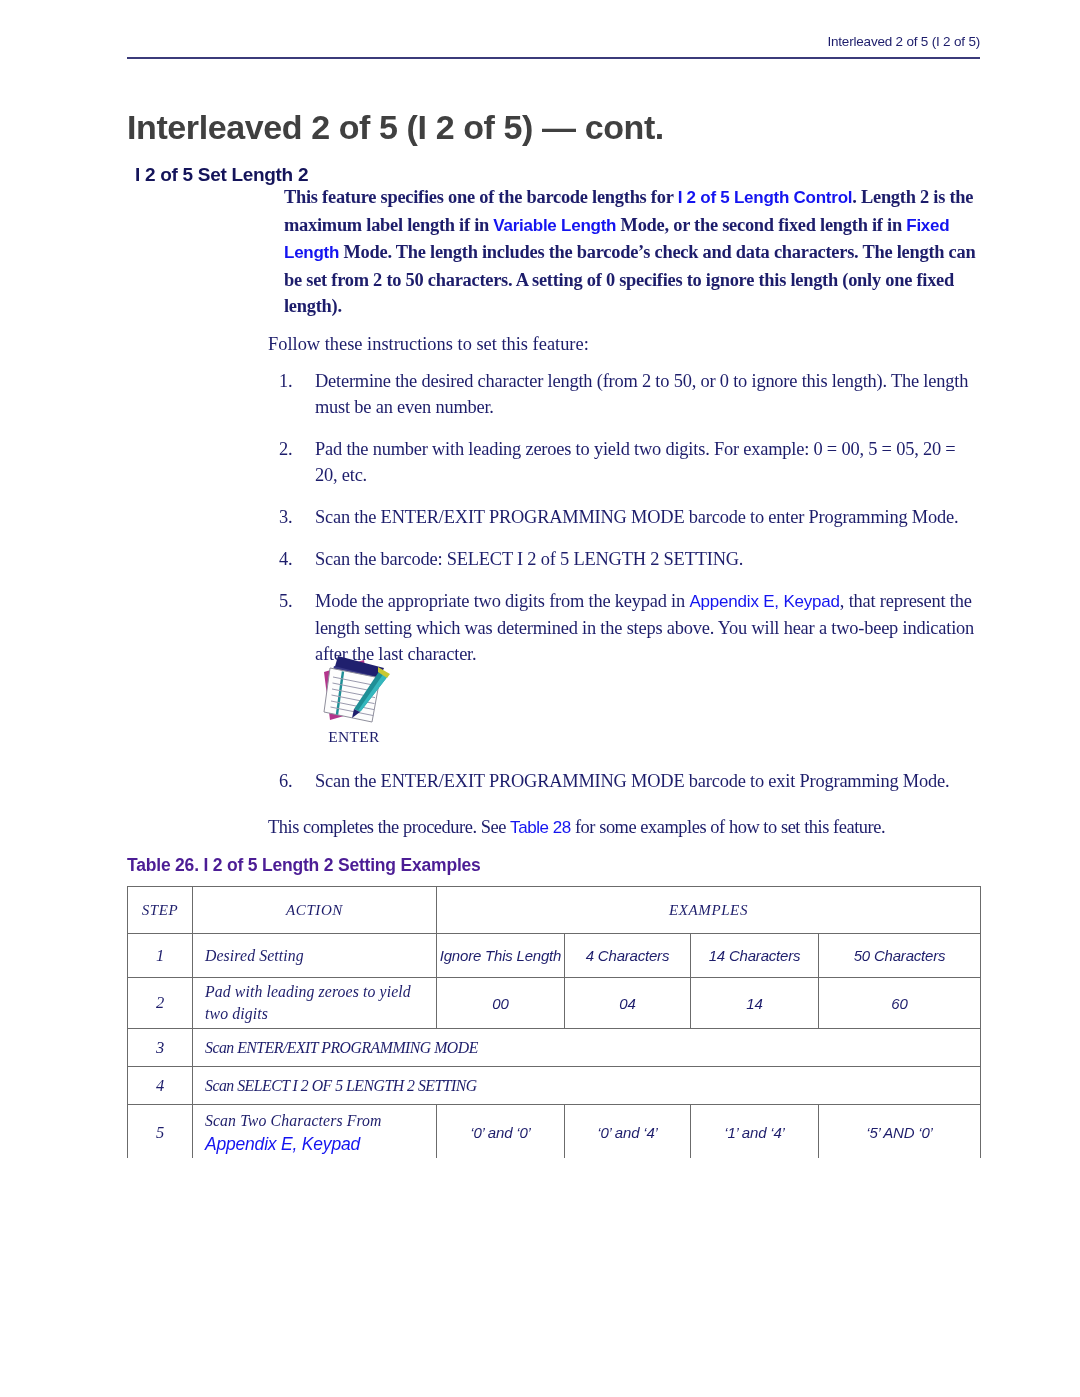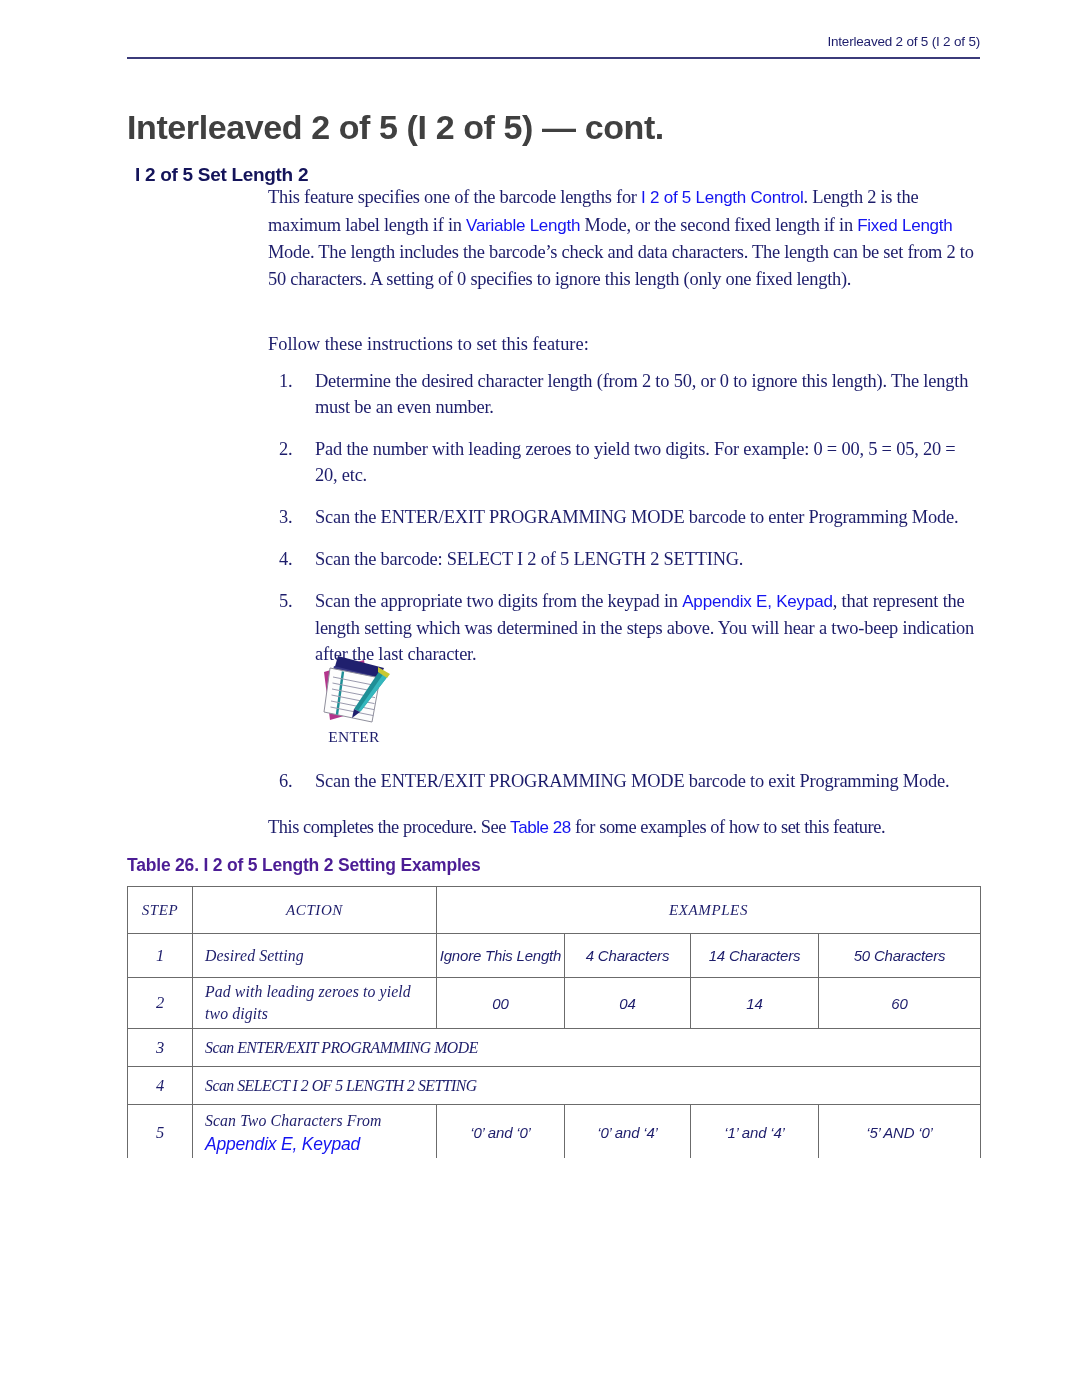--- a/index.html
+++ b/index.html
@@ -66,23 +66,24 @@
     font-size: 19px;
     color: #14145a;
     letter-spacing: -0.3px;
     white-space: nowrap;
     margin-left: 16px;
   }
 
   
   .body-col {
     position: absolute;
-    left: 268px;
+    left: 284px;
     top: 184px;
     width: 712px;
+    font-weight: bold;
   }
   .para {
     font-family: "Liberation Serif", serif;
     font-size: 18.4px;
     line-height: 26.5px;
     color: #1d1d6b;
     text-align: left;
     margin: 0;
   }
   .para.tight { letter-spacing: -0.25px; }
@@ -324,21 +325,21 @@
     <div class="step">
       <span class="num">3.</span>
       <span>Scan the ENTER/EXIT PROGRAMMING MODE barcode to enter Programming Mode.</span>
     </div>
     <div class="step">
       <span class="num">4.</span>
       <span>Scan the barcode: SELECT I 2 of 5 LENGTH 2 SETTING.</span>
     </div>
     <div class="step">
       <span class="num">5.</span>
-      <span>Scan the appropriate two digits from the keypad in </span><span class="lnk">Appendix E, Keypad</span><span>, that represent the length setting which was determined in the steps above. You will hear a two-beep indication after the last character.</span>
+      <span>Mode the appropriate two digits from the keypad in </span><span class="lnk">Appendix E, Keypad</span><span>, that represent the length setting which was determined in the steps above. You will hear a two-beep indication after the last character.</span>
     </div>
   </div>
 
   <div class="note">
     <div class="note-icon-wrap">
       <svg width="84" height="78" viewBox="0 0 84 78" xmlns="http://www.w3.org/2000/svg">
 
         <polygon points="12,20 52,8 60,56 18,68" fill="#b3358c"></polygon>
 
         <polygon points="26,4 72,16 66,30 22,18" fill="#20206e"></polygon>

